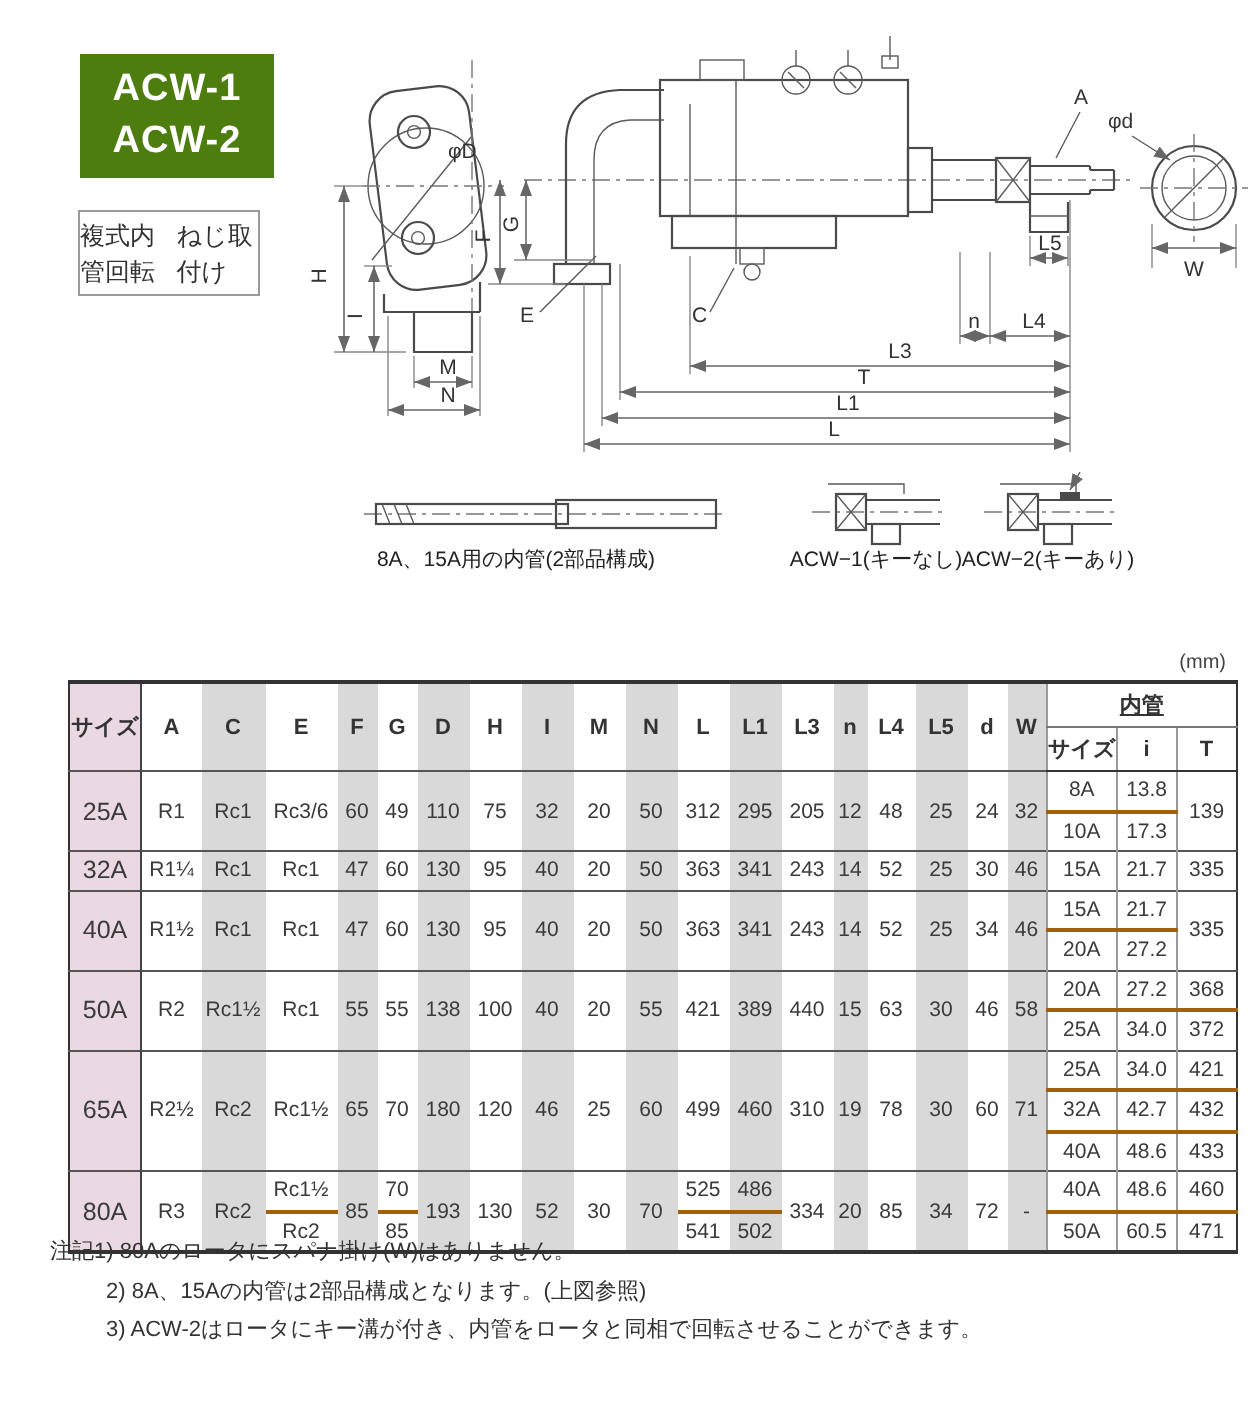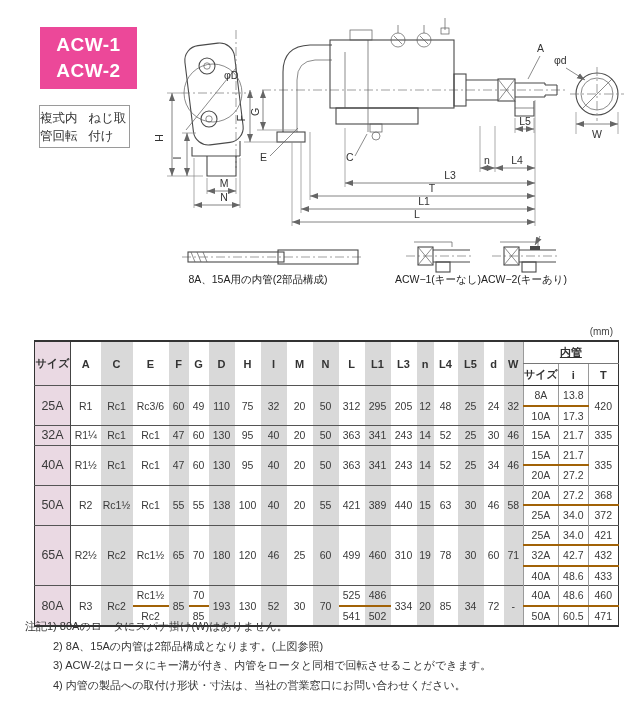--- a/index.html
+++ b/index.html
@@ -188,21 +188,21 @@
       <rect class="ol" x="504" y="247" width="15" height="18"></rect>
       <path class="tl" d="M504,247 l15,18 M519,247 l-15,18"></path>
       <path class="ol" d="M519,250 L556,250 M519,262 L556,262"></path>
       <rect class="ol" x="522" y="262" width="14" height="10"></rect>
       <rect x="530" y="246" width="10" height="4" fill="#4a4a4a"></rect>
       <line class="tl" x1="540" y1="236" x2="535" y2="245" marker-end="url(#ar)"></line>
       <text class="cap" text-anchor="middle" x="524" y="283">ACW−2(キーあり)</text>
     </g>
   </svg>
 
-  <div class="badge" style="background: #ec4899;">
+  <div class="badge" style="background: #4d7c0f;">
     <div>ACW-1</div>
     <div>ACW-2</div>
   </div>
 
   <div class="subtitle-box">
     <div>複式内管回転</div>
     <div>ねじ取付け</div>
   </div>
 
   <div class="unit-label">(mm)</div>
@@ -277,21 +277,21 @@
           <td rowspan="2">312</td>
           <td rowspan="2" class="g">295</td>
           <td rowspan="2">205</td>
           <td rowspan="2" class="g">12</td>
           <td rowspan="2">48</td>
           <td rowspan="2" class="g">25</td>
           <td rowspan="2">24</td>
           <td rowspan="2" class="g">32</td>
           <td class="iv">8A</td>
           <td class="iv">13.8</td>
-          <td rowspan="2" class="iv">420</td>
+          <td rowspan="2" class="iv">139</td>
         </tr>
         <tr class="ns">
           <td class="iv">10A</td>
           <td class="iv">17.3</td>
         </tr>
         <tr class="gs">
           <td class="size">32A</td>
           <td>R1¼</td>
           <td class="g">Rc1</td>
           <td>Rc1</td>
@@ -438,16 +438,15 @@
           <td class="iv">60.5</td>
           <td class="iv">471</td>
         </tr>
       </tbody>
   </table>
 
   <div class="notes">
     <div class="nline">注記1) 80Aのロータにスパナ掛け(W)はありません。</div>
     <div class="nline ind">2) 8A、15Aの内管は2部品構成となります。(上図参照)</div>
     <div class="nline ind">3) ACW-2はロータにキー溝が付き、内管をロータと同相で回転させることができます。</div>
-    <div class="nline ind">4) 内管の製品への取付け形状・寸法は、当社の営業窓口にお問い合わせください。</div>
   </div>
 
 </div>
 
 </body></html>

